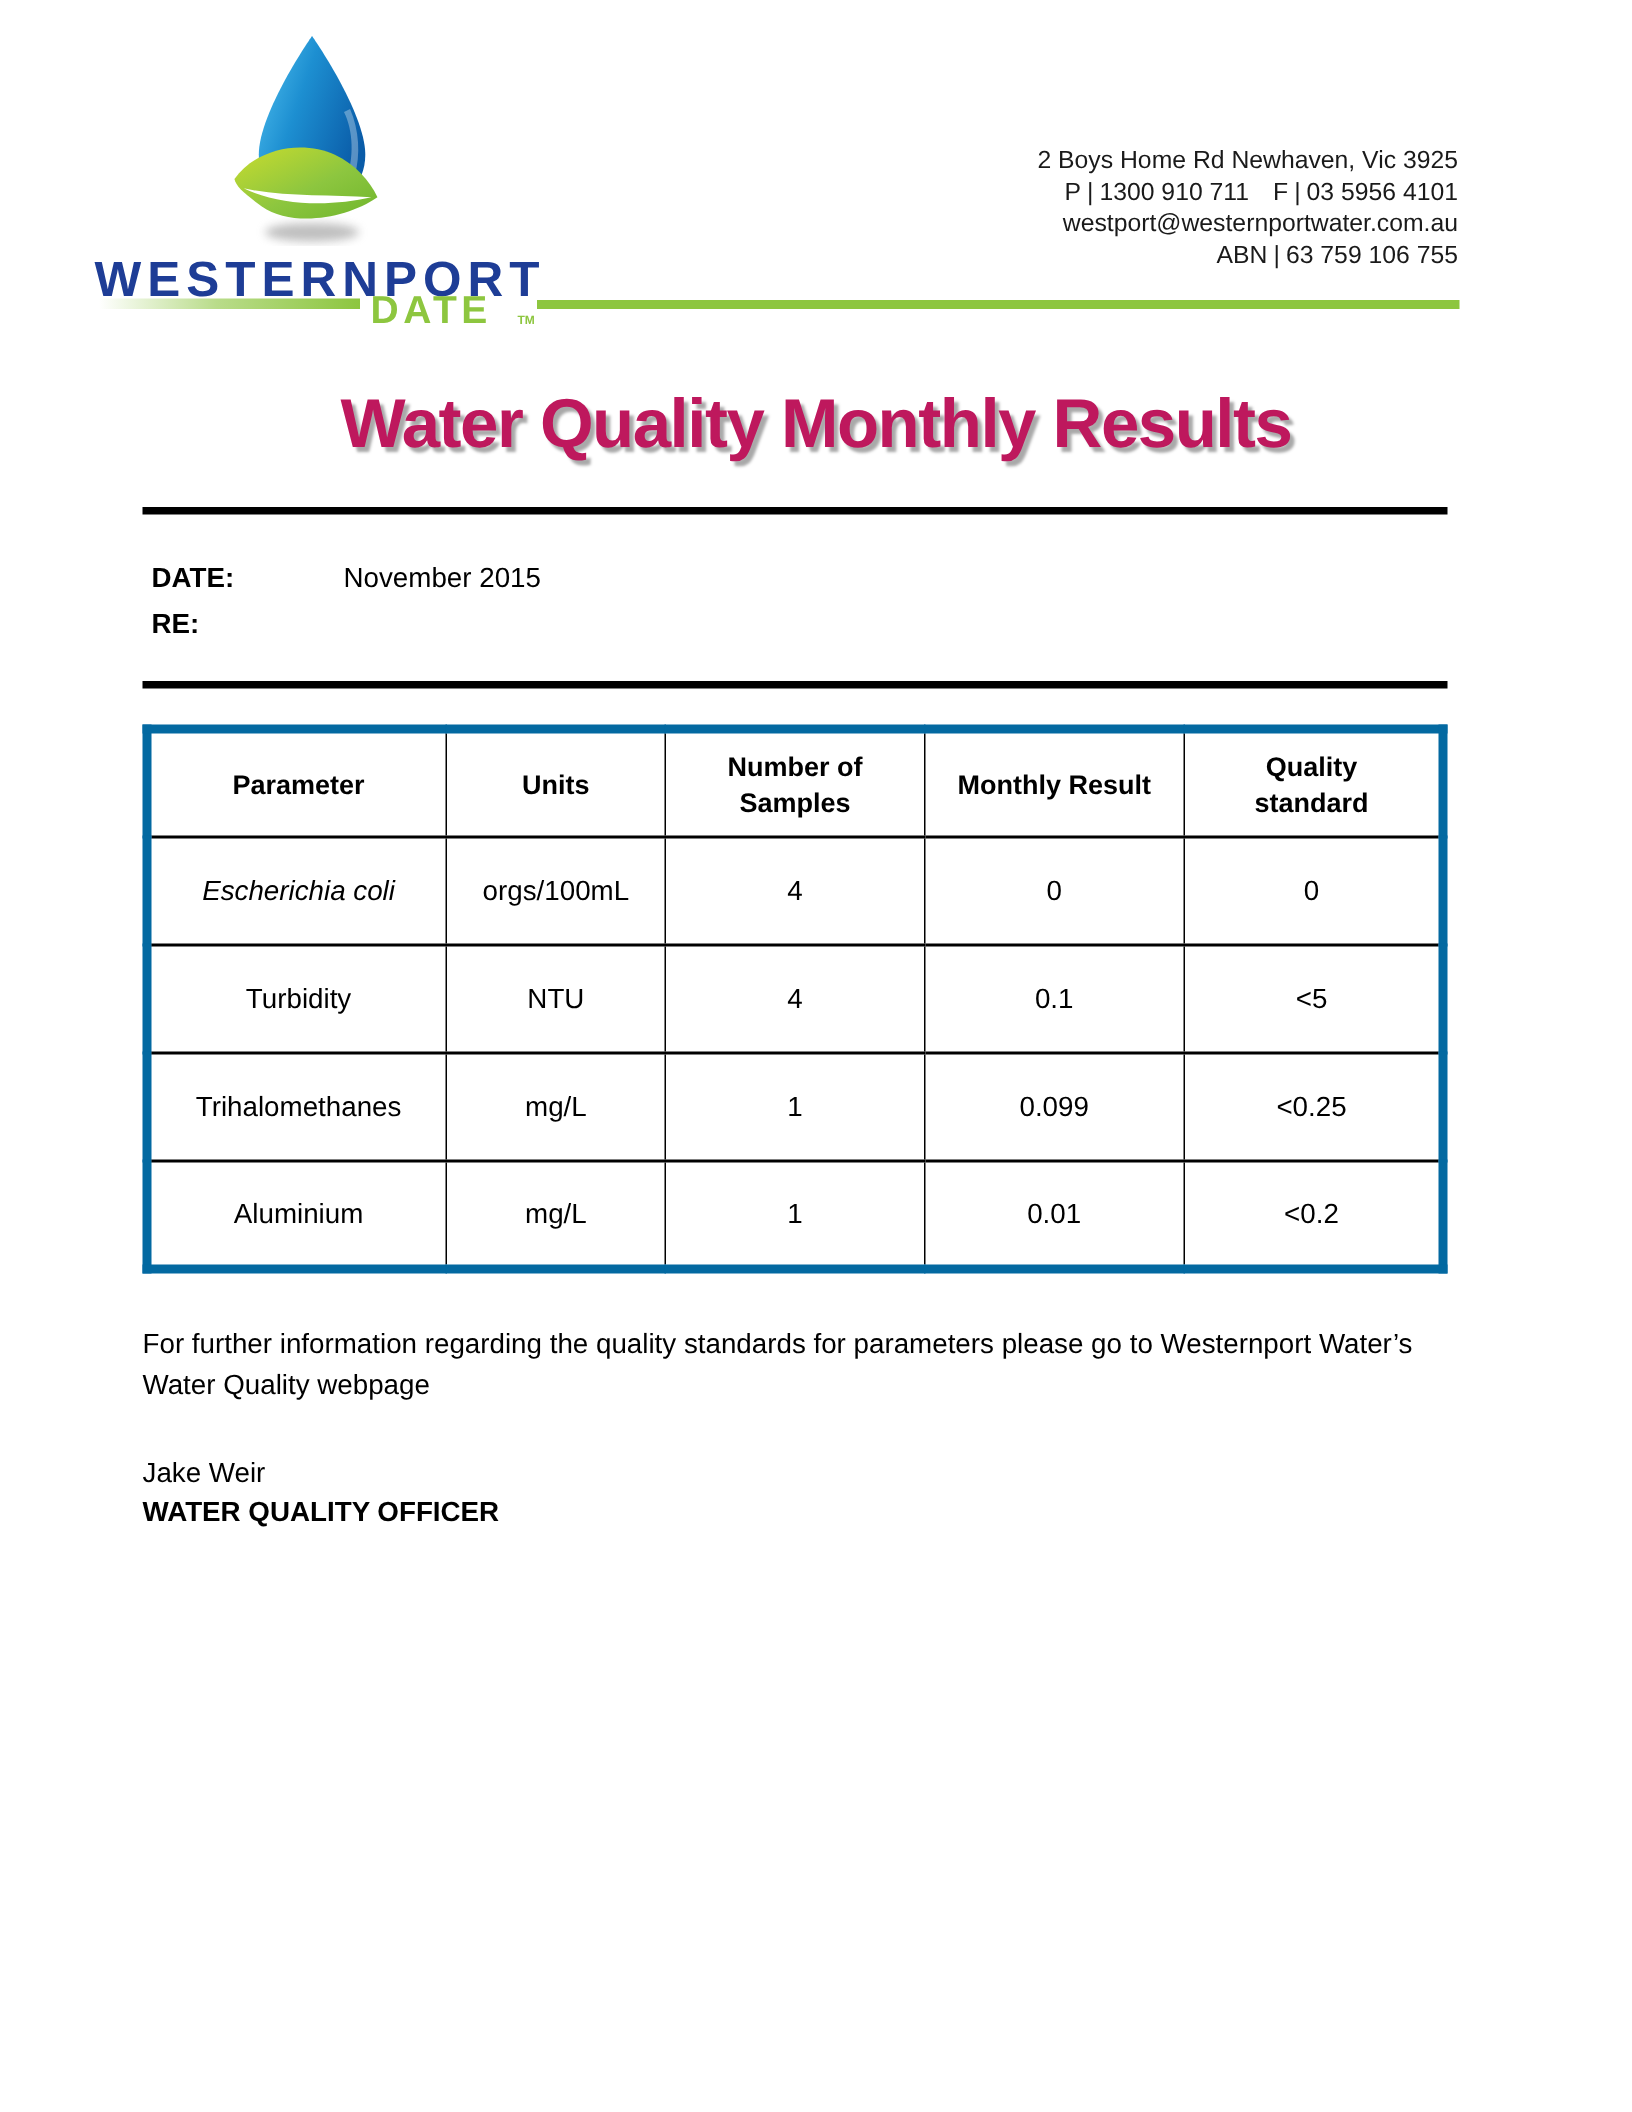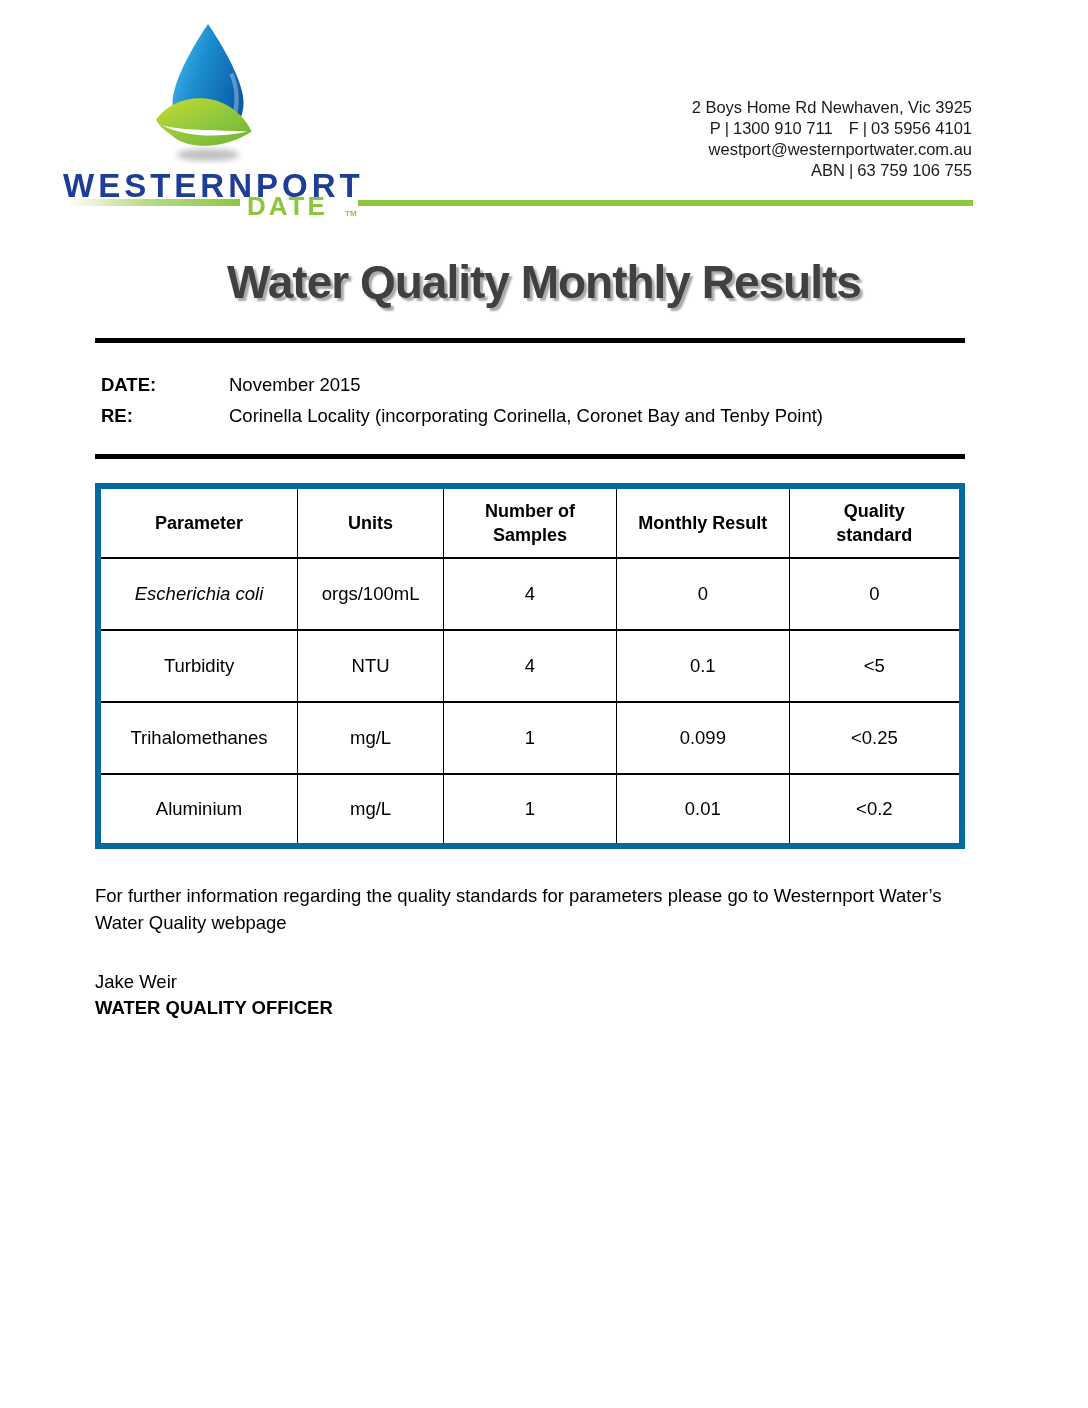--- a/index.html
+++ b/index.html
@@ -43,21 +43,21 @@
     text-align: right; font-size: 16.5px; line-height: 21px; color: #1a1a1a;
   }
   .contact .pipe { padding: 0 4px; color: #1a1a1a; }
   .contact .gap { display: inline-block; width: 16px; }
 
   
   .title {
     margin-top: 20px;
     text-align: center;
     font-size: 46px; font-weight: 700; letter-spacing: -1px;
-    color: #404040;
+    color: #be185d;
     text-shadow: 3px 3px 2px #a9a9a9;
   }
 
   
   .rule { margin-left: 95px; width: 870px; height: 5px; background: #000; }
   .rule-1 { margin-top: 29px; }
   .rule-2 { margin-top: 23px; }
 
   
   .meta { margin: 26px 0 0 101px; font-size: 18.5px; }
@@ -148,21 +148,20 @@
 
   <div class="rule rule-1"></div>
 
   <div class="meta">
     <div class="meta-row">
       <div class="meta-label">DATE:</div>
       <div class="meta-value">November 2015</div>
     </div>
     <div class="meta-row">
       <div class="meta-label">RE:</div>
-      <div class="meta-value">Corinella Locality (incorporating Corinella, Coronet Bay and Tenby Point)</div>
     </div>
   </div>
 
   <div class="rule rule-2"></div>
 
   <table class="results">
     <colgroup>
       <col style="width:23.1%">
         <col style="width:16.9%">
         <col style="width:20%">

